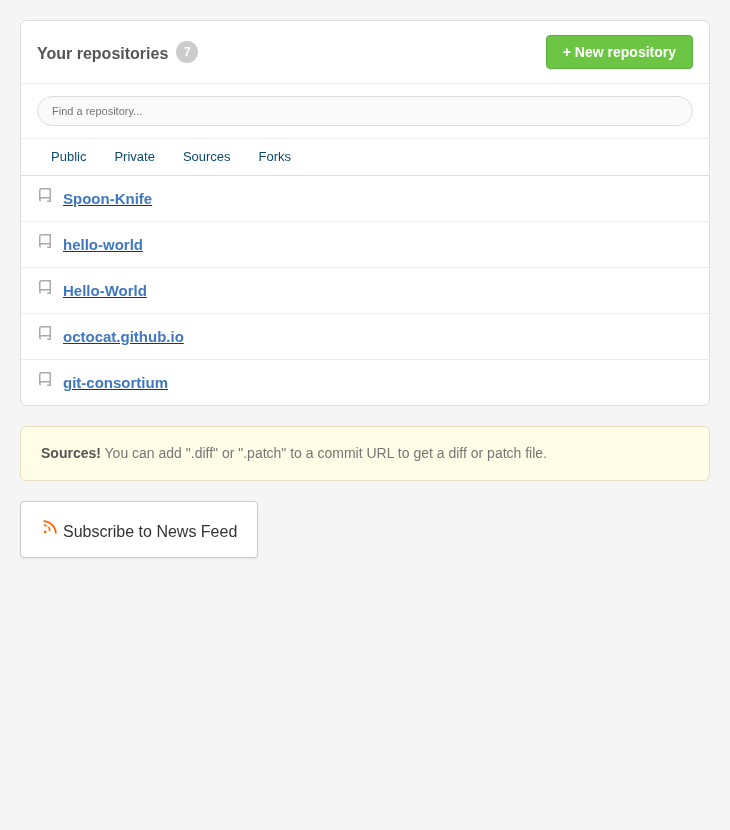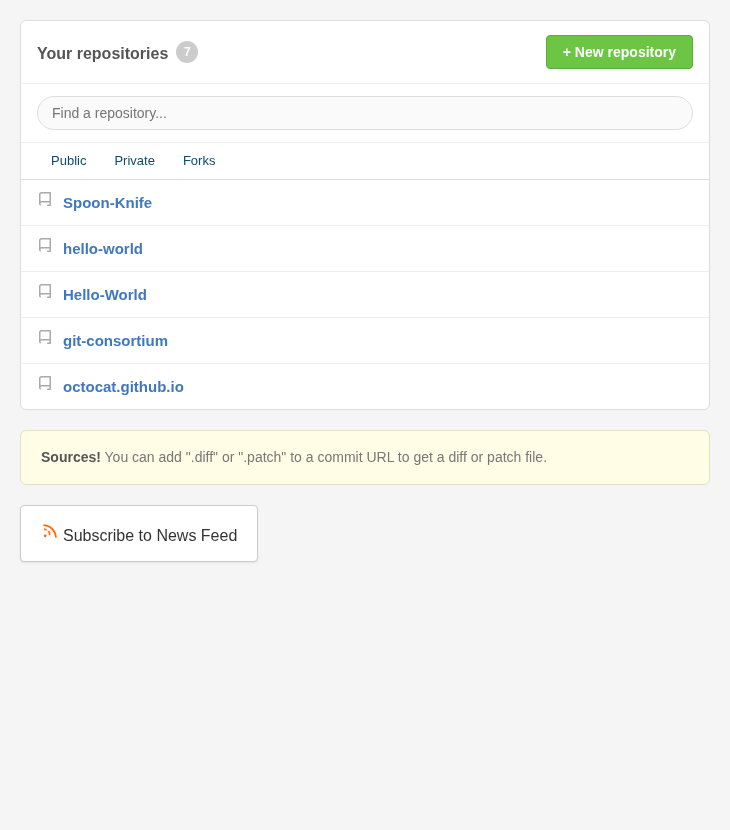--- a/index.html
+++ b/index.html
@@ -67,21 +67,21 @@
     .search-section {
       padding: 12px 16px;
       border-bottom: 1px solid #eee;
     }
 
     .search-input {
       width: 100%;
       padding: 8px 14px;
       border: 1px solid #ddd;
       border-radius: 20px;
-      font-size: 14px;
+      font-size: 11px;
       color: #aaa;
       outline: none;
       background: #fafafa;
     }
 
     .filter-tabs {
       display: flex;
       gap: 0;
       padding: 0 16px;
       border-bottom: 1px solid #ddd;
@@ -106,20 +106,21 @@
     .repo-list {
       list-style: none;
     }
 
     .repo-item {
       display: flex;
       align-items: center;
       padding: 12px 16px;
       border-bottom: 1px solid #eee;
       gap: 10px;
+      text-decoration: underline;
     }
 
     .repo-item:last-child {
       border-bottom: none;
     }
 
     .repo-icon {
       color: #aaa;
       font-size: 18px;
       flex-shrink: 0;
@@ -182,20 +183,21 @@
     <button class="new-repo-btn">+ New repository</button>
   </div>
 
   <div class="search-section">
     <input class="search-input" type="text" placeholder="Find a repository..." style="">
   </div>
 
   <div class="filter-tabs">
     <a class="filter-tab">Public</a>
     <a class="filter-tab">Private</a>
+    <a class="filter-tab">Sources</a>
     <a class="filter-tab">Forks</a>
   </div>
 
   <ul class="repo-list">
     <li class="repo-item">
       <span class="repo-icon">
         <svg width="16" height="16" viewBox="0 0 16 16" fill="#aaa">
             <path d="M2 2.5A2.5 2.5 0 0 1 4.5 0h8.75a.75.75 0 0 1 .75.75v12.5a.75.75 0 0 1-.75.75h-2.5a.75.75 0 0 1 0-1.5h1.75v-2h-8a1 1 0 0 0-.714 1.7.75.75 0 1 1-1.072 1.05A2.495 2.495 0 0 1 2 11.5Zm10.5-1h-8a1 1 0 0 0-1 1v6.708A2.486 2.486 0 0 1 4.5 9h8Z"></path>
           </svg>
       </span>
@@ -216,29 +218,29 @@
           </svg>
       </span>
       <a class="repo-link">Hello-World</a>
     </li>
     <li class="repo-item">
       <span class="repo-icon">
         <svg width="16" height="16" viewBox="0 0 16 16" fill="#aaa">
             <path d="M2 2.5A2.5 2.5 0 0 1 4.5 0h8.75a.75.75 0 0 1 .75.75v12.5a.75.75 0 0 1-.75.75h-2.5a.75.75 0 0 1 0-1.5h1.75v-2h-8a1 1 0 0 0-.714 1.7.75.75 0 1 1-1.072 1.05A2.495 2.495 0 0 1 2 11.5Zm10.5-1h-8a1 1 0 0 0-1 1v6.708A2.486 2.486 0 0 1 4.5 9h8Z"></path>
           </svg>
       </span>
+      <a class="repo-link">octocat.github.io</a>
+    </li>
+    <li class="repo-item">
+      <span class="repo-icon">
+        <svg width="16" height="16" viewBox="0 0 16 16" fill="#aaa">
+            <path d="M2 2.5A2.5 2.5 0 0 1 4.5 0h8.75a.75.75 0 0 1 .75.75v12.5a.75.75 0 0 1-.75.75h-2.5a.75.75 0 0 1 0-1.5h1.75v-2h-8a1 1 0 0 0-.714 1.7.75.75 0 1 1-1.072 1.05A2.495 2.495 0 0 1 2 11.5Zm10.5-1h-8a1 1 0 0 0-1 1v6.708A2.486 2.486 0 0 1 4.5 9h8Z"></path>
+          </svg>
+      </span>
       <a class="repo-link">git-consortium</a>
-    </li>
-    <li class="repo-item">
-      <span class="repo-icon">
-        <svg width="16" height="16" viewBox="0 0 16 16" fill="#aaa">
-            <path d="M2 2.5A2.5 2.5 0 0 1 4.5 0h8.75a.75.75 0 0 1 .75.75v12.5a.75.75 0 0 1-.75.75h-2.5a.75.75 0 0 1 0-1.5h1.75v-2h-8a1 1 0 0 0-.714 1.7.75.75 0 1 1-1.072 1.05A2.495 2.495 0 0 1 2 11.5Zm10.5-1h-8a1 1 0 0 0-1 1v6.708A2.486 2.486 0 0 1 4.5 9h8Z"></path>
-          </svg>
-      </span>
-      <a class="repo-link">octocat.github.io</a>
     </li>
   </ul>
 
 </div>
 
 
 <div class="protip-box">
   <strong>Sources!</strong><span> You can add ".diff" or ".patch" to a commit URL to get a diff or patch file.</span>
 </div>
 

